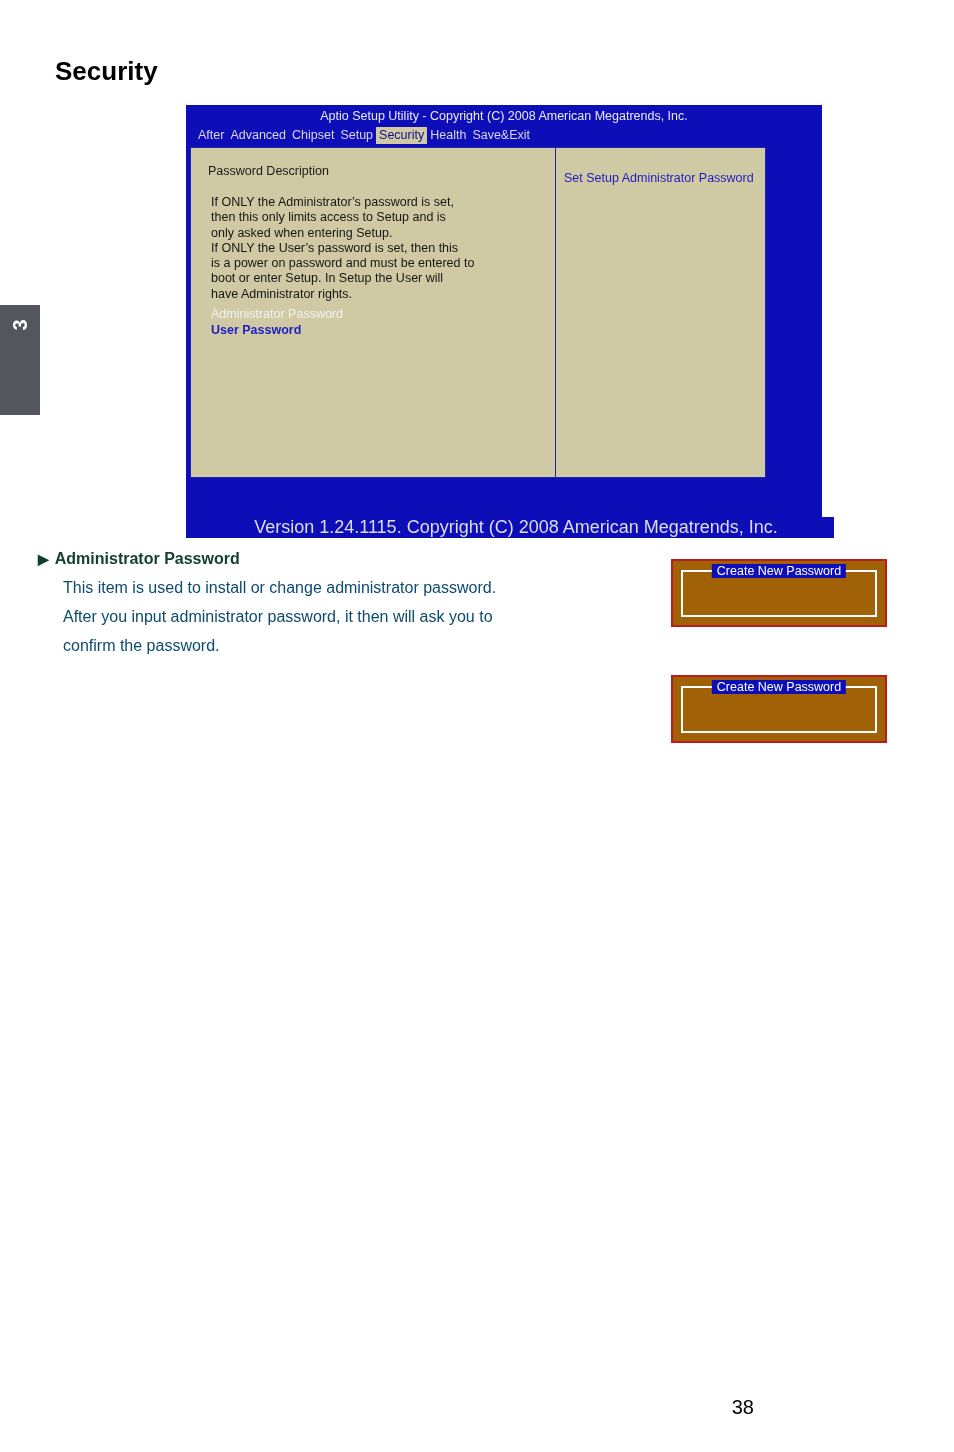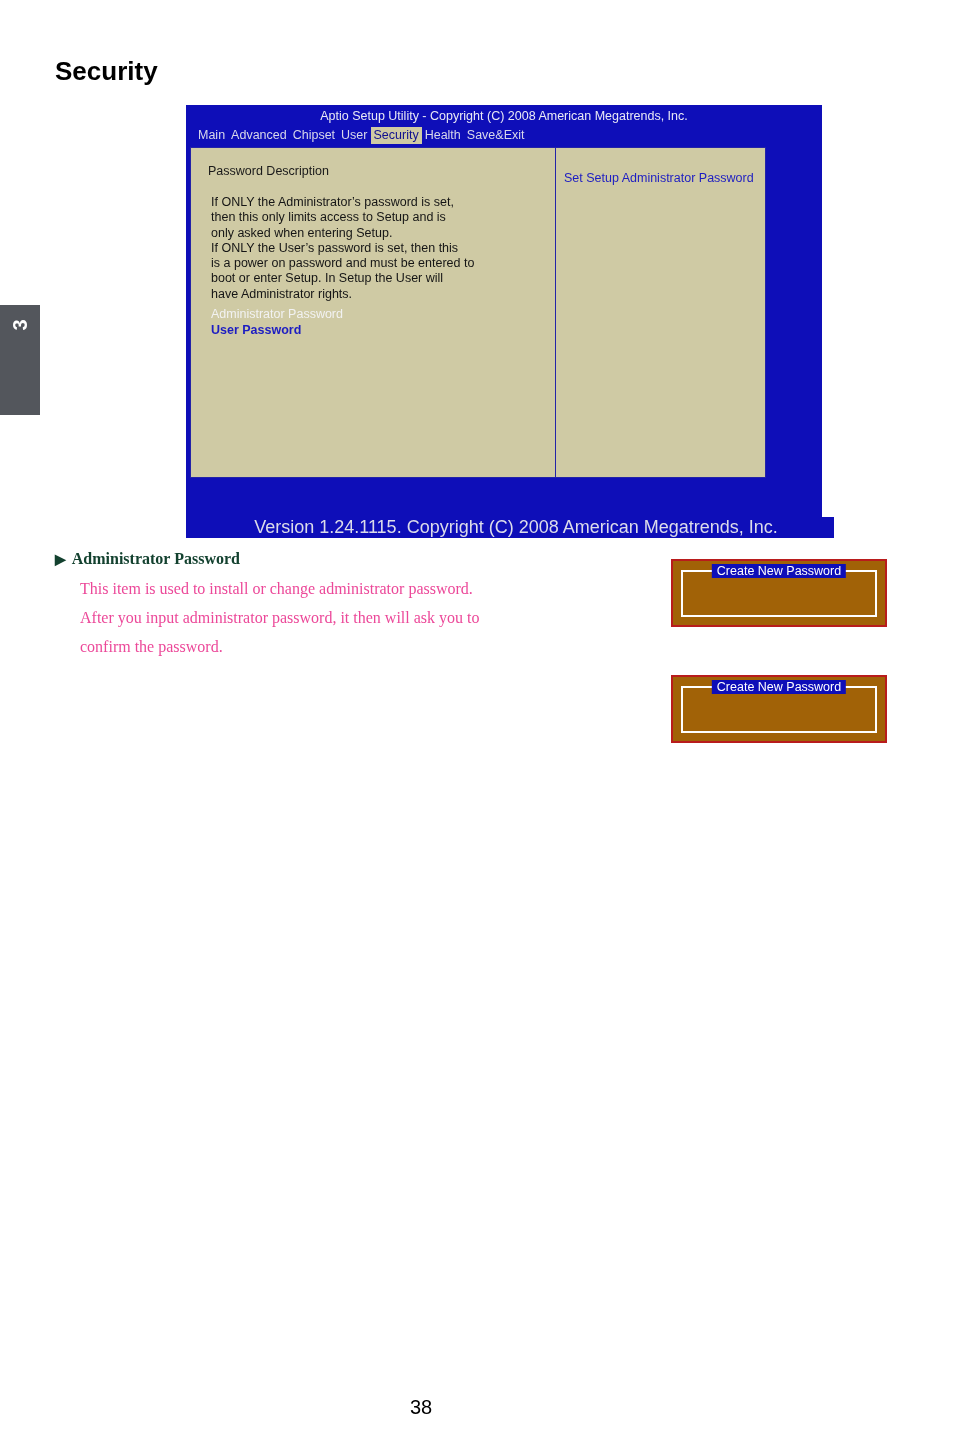--- a/index.html
+++ b/index.html
@@ -171,40 +171,39 @@
     color: #dcdcea;
     font-size: 18px;
     text-align: center;
     line-height: 21px;
     padding-left: 12px;
   }
 
   
   .doc {
     position: absolute;
-    left: 55px;
+    left: 38px;
     top: 545px;
     width: 600px;
-    font-family: Liberation Serif, serif;
   }
   .bullet-head {
     color: #13412f;
     font-size: 16px;
     font-weight: bold;
     line-height: 28px;
     white-space: nowrap;
   }
   .bullet-head .tri {
     display: inline-block;
     margin-right: 6px;
     font-size: 14px;
   }
   .doc-para {
     margin-left: 25px;
-    color: #ec4899;
+    color: #0c4a6e;
     font-size: 16px;
     line-height: 29px;
   }
 
   
   .pw-dialog {
     position: absolute;
     width: 216px;
     height: 68px;
     background: #a16207;
@@ -234,41 +233,40 @@
   }
   #dialog-admin { left: 671px; top: 559px; }
   #dialog-user  { left: 671px; top: 675px; }
 
   
   .page-num {
     position: absolute;
     left: 0;
     top: 1396px;
     width: 754px;
-    text-align: center;
+    text-align: right;
     font-size: 20px;
     color: #000000;
-    padding-left: 44px;
   }
 </style>
 </head>
 <body>
 
 <div class="chapter-tab">
   <div class="num">3</div>
 </div>
 
 <div class="page-title">Security</div>
 
 <div class="bios">
 
   <div class="bios-title">Aptio Setup Utility - Copyright (C) 2008 American Megatrends, Inc.</div>
 
   <div class="bios-menu">
-    <span>Main</span><span>Advanced</span><span>Chipset</span><span>User</span><span class="active">Security</span><span>Health</span><span>Save&amp;Exit</span>
+    <span>After</span><span>Advanced</span><span>Chipset</span><span>Setup</span><span class="active">Security</span><span>Health</span><span>Save&amp;Exit</span>
   </div>
 
   <div class="bios-body">
 
     <div class="bios-left">
       <div class="pd-head">Password Description</div>
       <div class="pd-para" style="white-space:pre;">If ONLY the Administrator’s password is set,
 then this only limits access to Setup and is
 only asked when entering Setup.
 If ONLY the User’s password is set, then this

